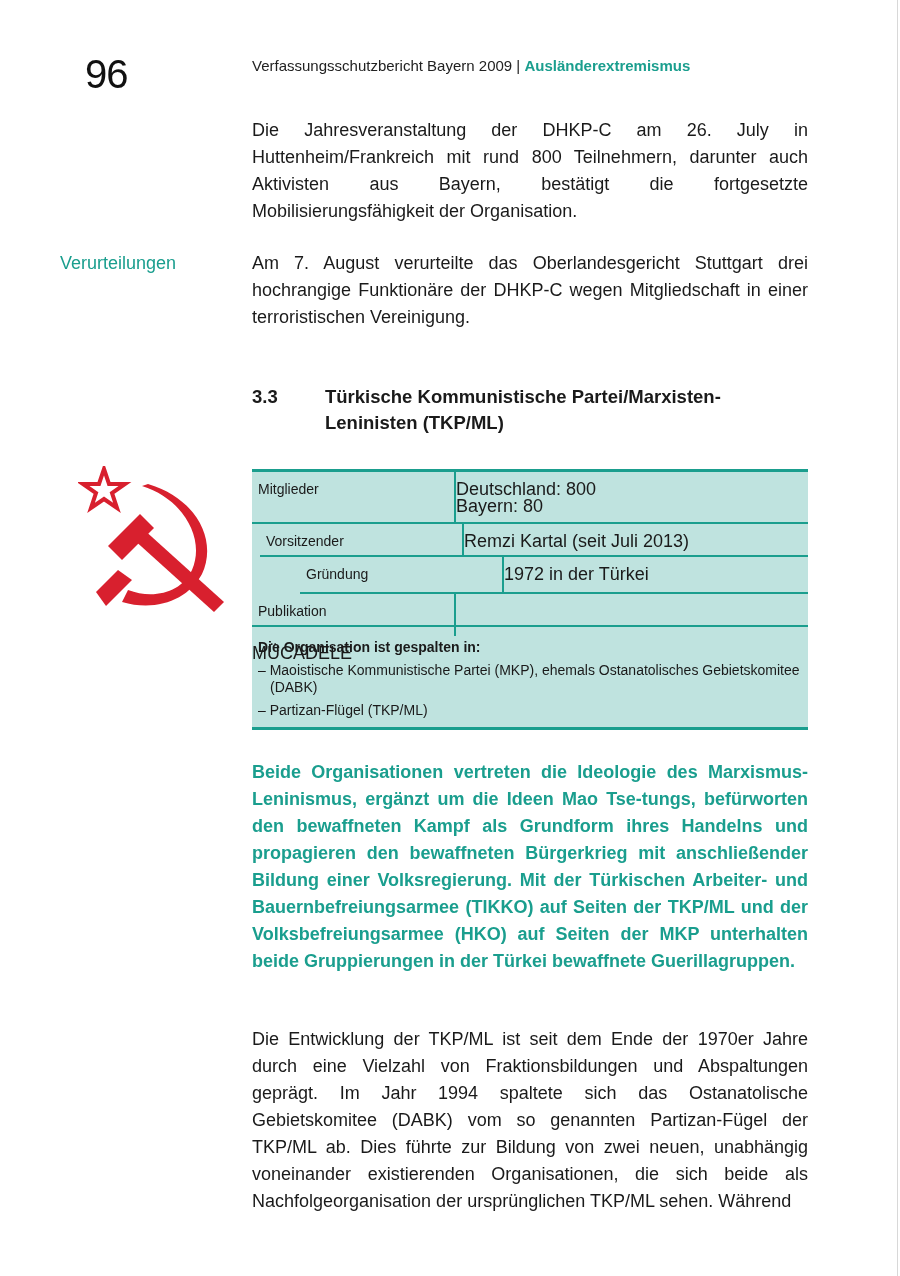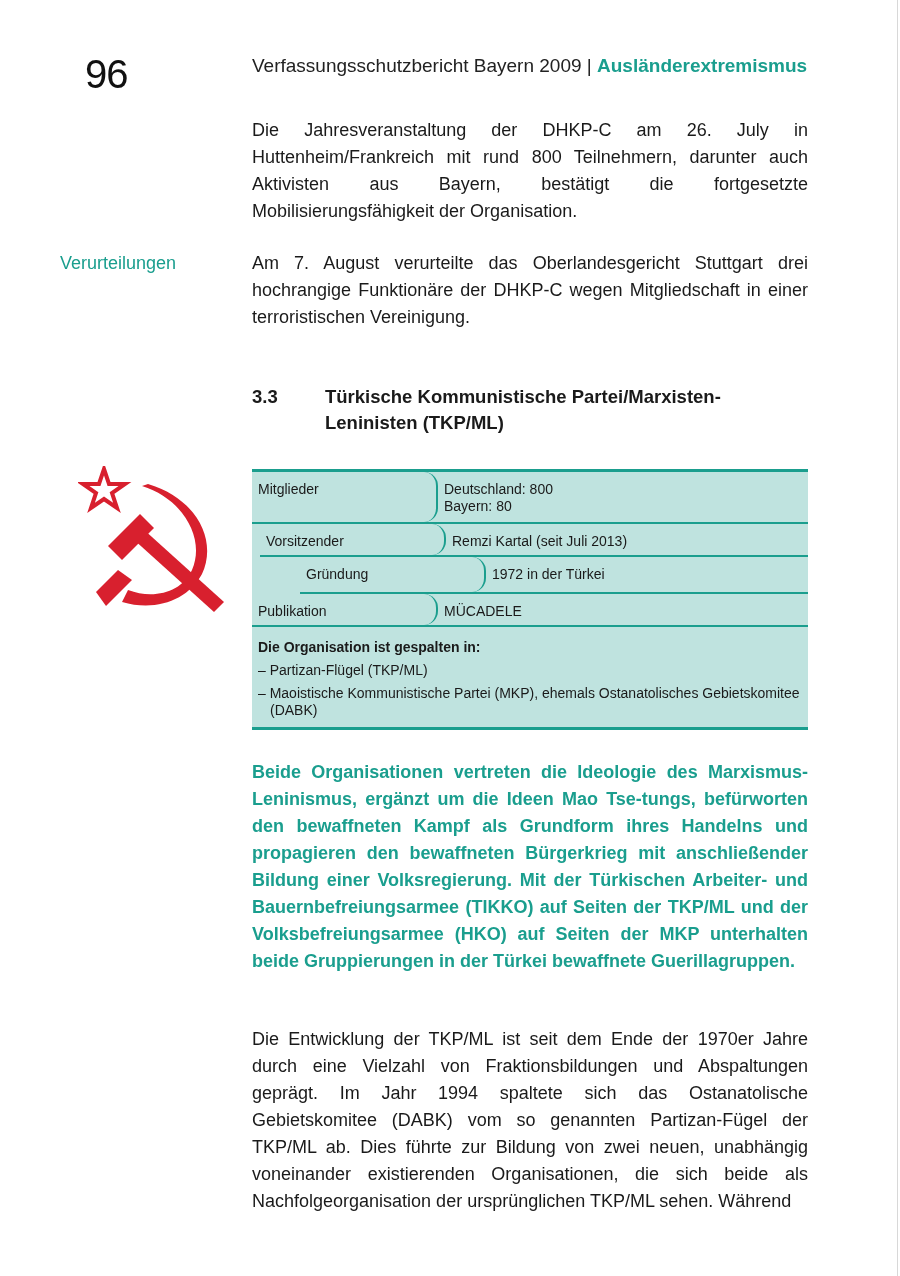--- a/index.html
+++ b/index.html
@@ -1,43 +1,43 @@
 <!DOCTYPE html>
 <html><head>
   <meta charset="utf-8">
   <style>
     * { box-sizing: border-box; margin: 0; padding: 0; }
     html, body { width: 900px; height: 1276px; background: #ffffff; overflow: hidden; }
     body { position: relative; font-family: "Liberation Sans", sans-serif; color: #1a1a1a; }
     .edge-line { position: absolute; top: 0; right: 2px; width: 1px; height: 1276px; background: #d8d8d8; }
 
     .page-number { position: absolute; left: 59px; top: 52px; font-size: 40px; line-height: 44px; color: #111; letter-spacing: -1px; margin-left: 26px; }
-    .running-head { position: absolute; left: 252px; top: 57px; font-size: 19px; line-height: 18px; color: #222; white-space: nowrap; }
+    .running-head { position: absolute; left: 252px; top: 57px; font-size: 15px; line-height: 18px; color: #222; white-space: nowrap; }
     .running-head .sep { color: #222; }
     .running-head .section { color: #1a9e8e; font-weight: bold; }
 
     .body-text { position: absolute; left: 252px; width: 556px; font-size: 18px; line-height: 27px; color: #1a1a1a; text-align: justify; }
     .p1 { top: 117px; }
     .margin-label { position: absolute; left: 60px; top: 250px; font-size: 18px; line-height: 27px; color: #1a9e8e; }
     .p2 { top: 250px; }
 
     .heading { position: absolute; left: 252px; top: 384px; width: 556px; font-size: 18.5px; line-height: 26px; font-weight: bold; color: #1a1a1a; }
     .heading .num { position: absolute; left: 0; top: 0; }
     .heading .title { position: absolute; left: 73px; top: 0; width: 460px; }
 
     .emblem { position: absolute; left: 78px; top: 466px; width: 152px; height: 146px; }
 
     .fact-table { position: absolute; left: 252px; top: 469px; width: 556px; background: #bfe3df; border-top: 3px solid #1a9e8e; border-bottom: 3px solid #1a9e8e; }
     .fact-row { display: flex; border-bottom: 2px solid #1a9e8e; }
-    .fact-key { width: 186px; padding: 9px 6px 16px 6px; font-size: 14px; line-height: 17px; border-right: 2px solid #1a9e8e; color: #1a1a1a; border-radius: 14px; }
-    .fact-val { flex: 1; padding: 9px 6px 8px 6px; font-size: 14px; line-height: 17px; color: #1a1a1a; }
+    .fact-key { width: 204px; padding: 9px 6px 16px 6px; font-size: 14px; line-height: 17px; border-right: 2px solid #1a9e8e; color: #1a1a1a; }
+    .fact-val { flex: 1; padding: 9px 6px 8px 0; font-size: 18px; line-height: 17px; color: #1a1a1a; }
     .fact-row.r1 { height: 52px; }
     .fact-row.r2 { height: 33px; margin-left: 8px; }
     .fact-row.r3 { height: 37px; margin-left: 48px; }
-    .fact-row.r4 { height: 33px; }
+    .fact-row.r4 { height: 33px; flex-direction: column; }
     .split-box { padding: 12px 6px 8px 6px; font-size: 14px; line-height: 17px; }
     .split-title { font-weight: bold; margin-bottom: 6px; }
     .split-item { padding-left: 12px; text-indent: -12px; margin-bottom: 6px; }
     .split-item:last-child { margin-bottom: 0; }
 
     .highlight { position: absolute; left: 252px; top: 759px; width: 556px; font-size: 18px; line-height: 27px; font-weight: bold; color: #1a9e8e; text-align: justify; }
     .p3 { top: 1026px; }
   </style>
 </head>
 <body>
@@ -91,20 +91,20 @@
   <div class="fact-row r3">
     <div class="fact-key">Gründung</div>
     <div class="fact-val">1972 in der Türkei</div>
   </div>
   <div class="fact-row r4">
     <div class="fact-key">Publikation</div>
     <div class="fact-val">MÜCADELE</div>
   </div>
   <div class="split-box">
     <div class="split-title">Die Organisation ist gespalten in:</div>
+    <div class="split-item">– Maoistische Kommunistische Partei (MKP), ehemals Ostanatolisches Gebietskomitee (DABK)</div>
     <div class="split-item">– Partizan-Flügel (TKP/ML)</div>
-    <div class="split-item">– Maoistische Kommunistische Partei (MKP), ehemals Ostanatolisches Gebietskomitee (DABK)</div>
   </div>
 </div>
 
 <p class="highlight">Beide Organisationen vertreten die Ideologie des Marxismus-Leninismus, ergänzt um die Ideen Mao Tse-tungs, befürworten den bewaffneten Kampf als Grundform ihres Handelns und propagieren den bewaffneten Bürgerkrieg mit anschließender Bildung einer Volksregierung. Mit der Türkischen Arbeiter- und Bauernbefreiungsarmee (TIKKO) auf Seiten der TKP/ML und der Volksbefreiungsarmee (HKO) auf Seiten der MKP unterhalten beide Gruppierungen in der Türkei bewaffnete Guerillagruppen.</p>
 
 <p class="body-text p3">Die Entwicklung der TKP/ML ist seit dem Ende der 1970er Jahre durch eine Vielzahl von Fraktionsbildungen und Abspaltungen geprägt. Im Jahr 1994 spaltete sich das Ostanatolische Gebietskomitee (DABK) vom so genannten Partizan-Fügel der TKP/ML ab. Dies führte zur Bildung von zwei neuen, unabhängig voneinander existierenden Organisationen, die sich beide als Nachfolgeorganisation der ursprünglichen TKP/ML sehen. Während</p>
 
 </body></html>

